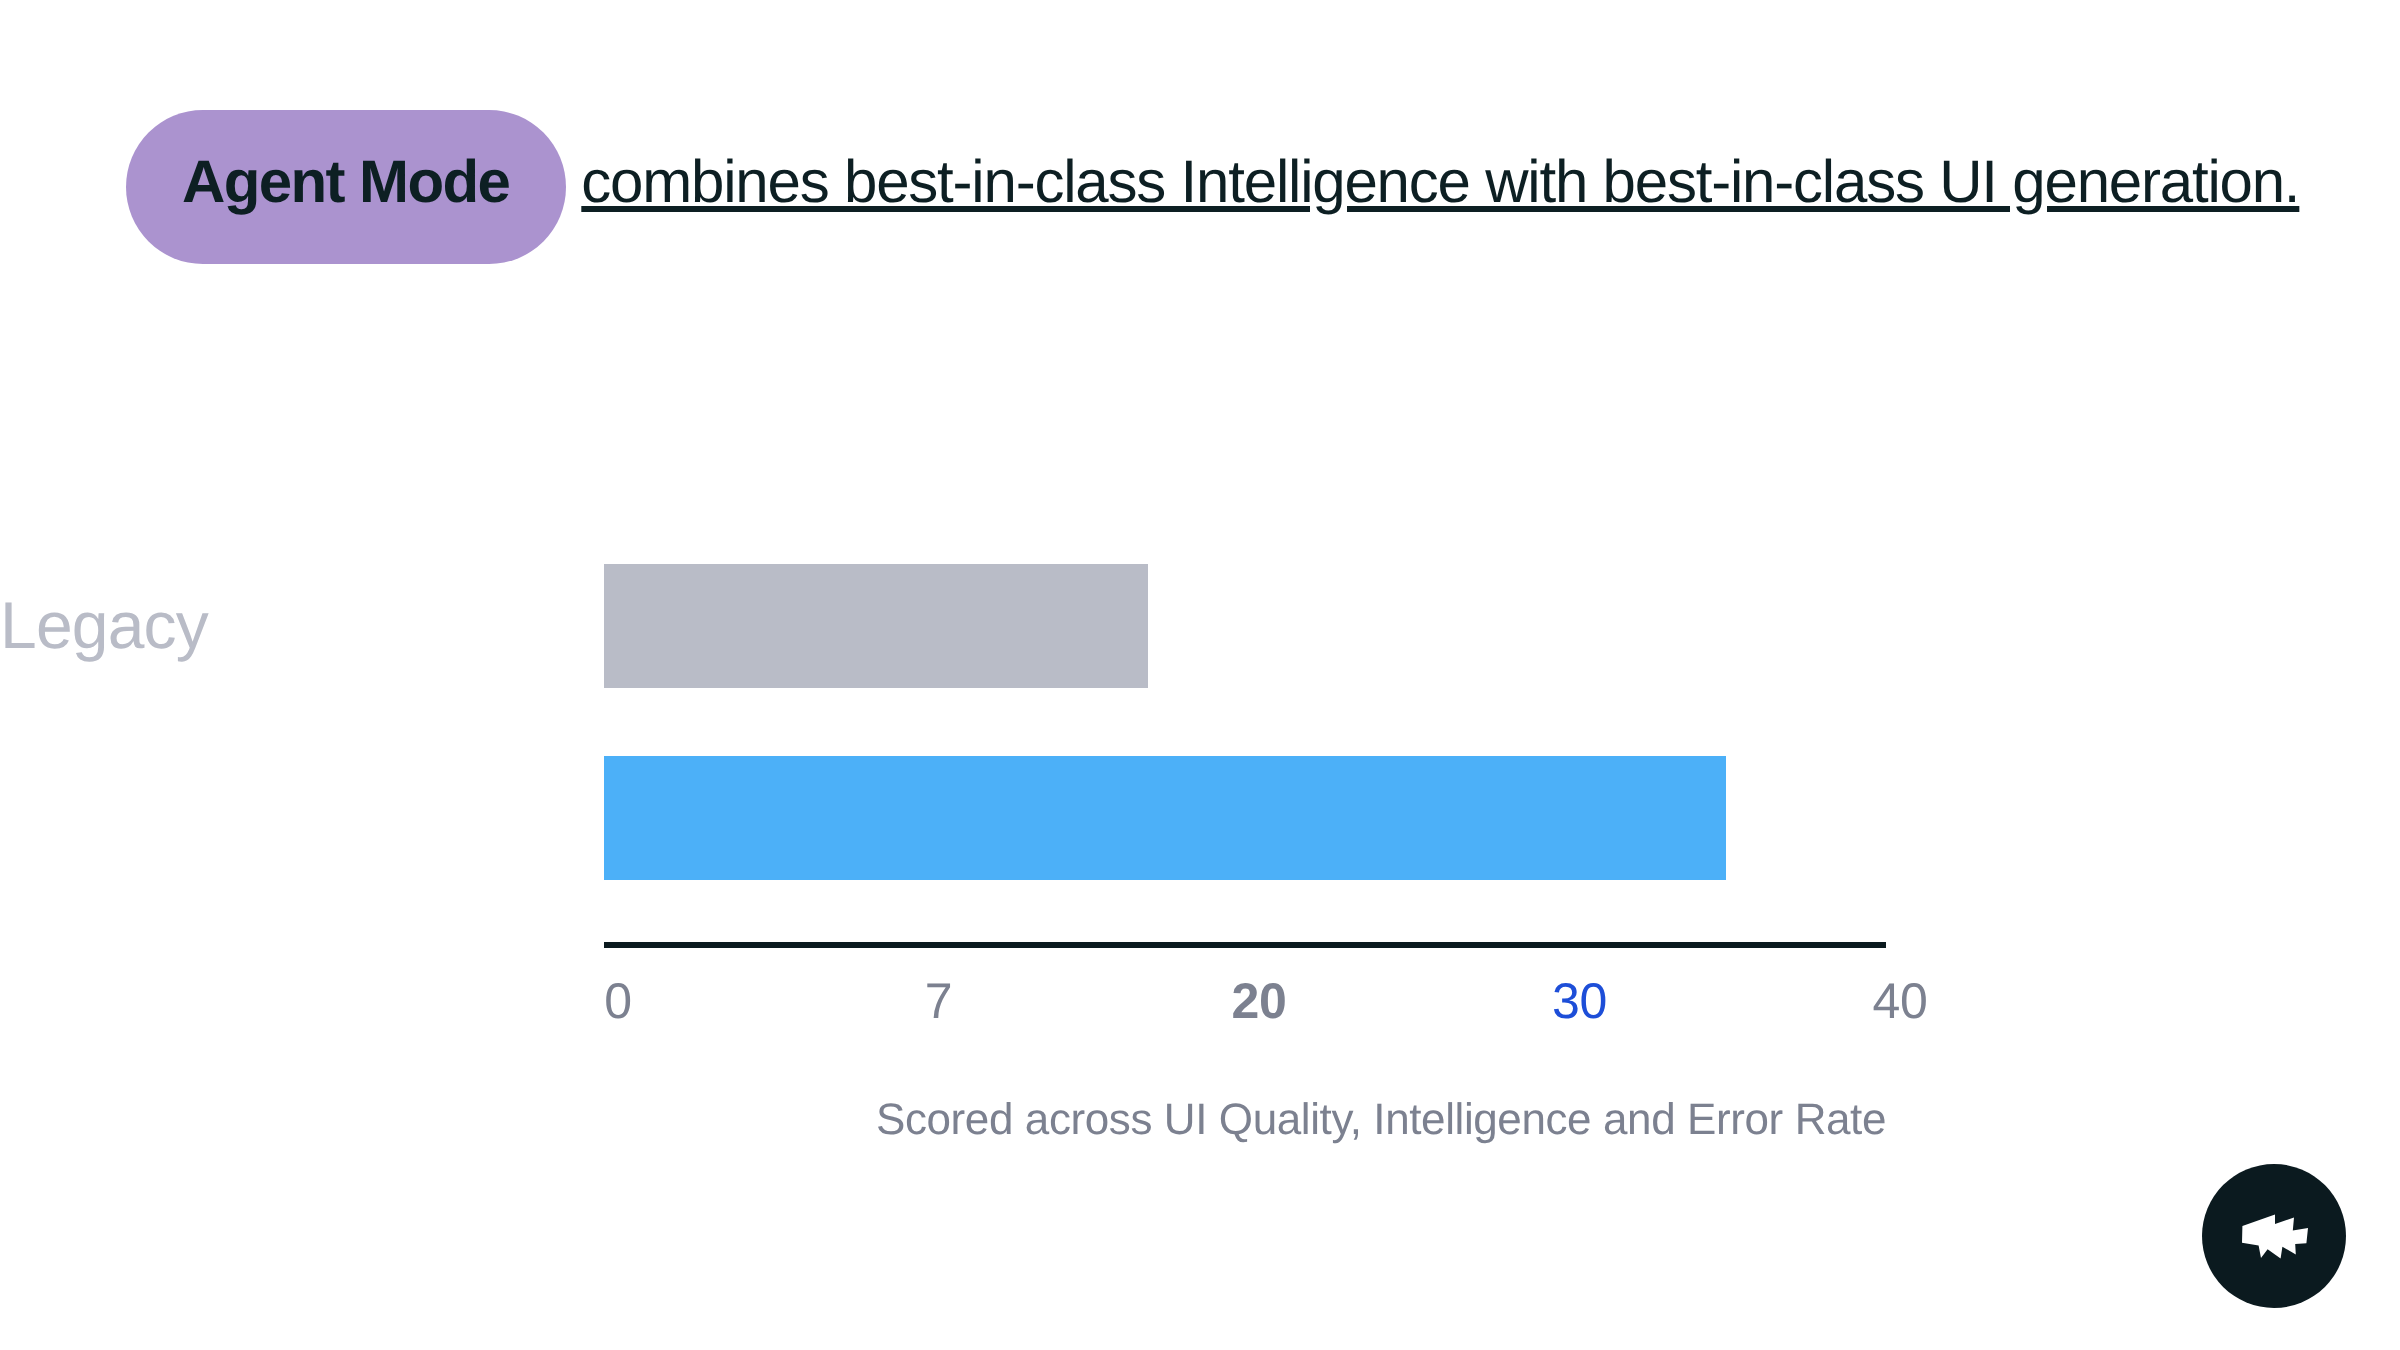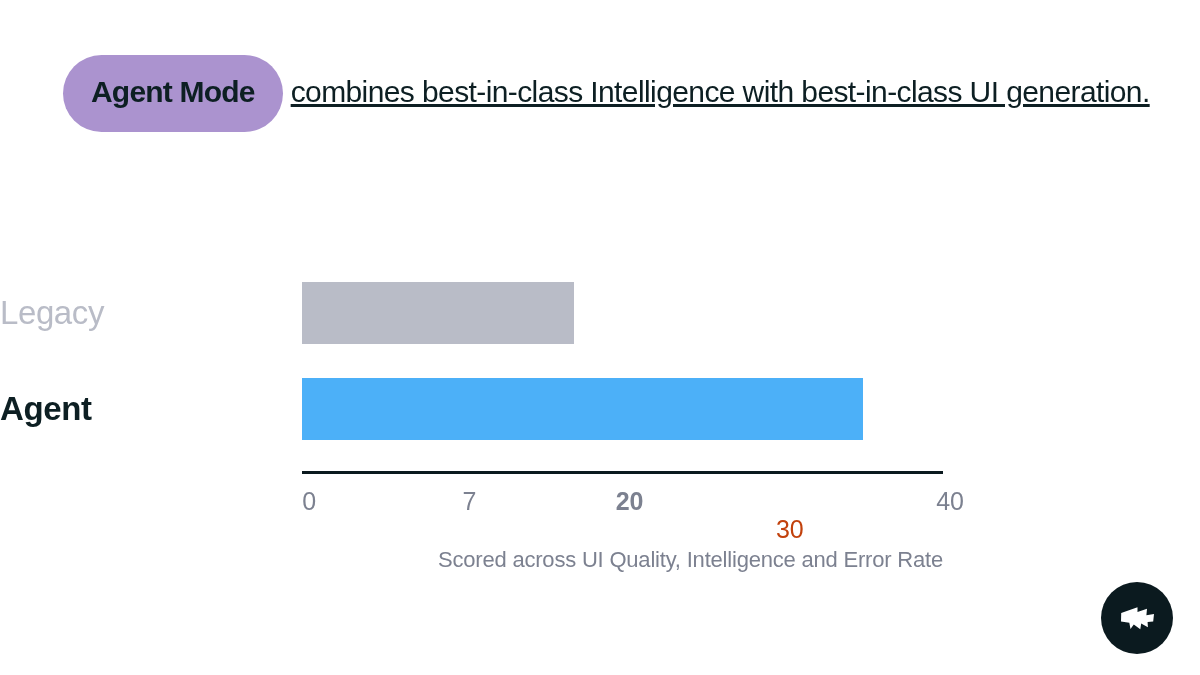--- a/index.html
+++ b/index.html
@@ -188,35 +188,34 @@
     <div class="chart-rows">
 
       <div class="bar-row row0">
         <div class="bar-label muted" style="color: rgb(185, 188, 199);">Legacy</div>
         <div class="bar-track">
           <div class="bar-fill legacy" style="width: 272.425px; background: rgb(185, 188, 199);"></div>
         </div>
       </div>
 
       <div class="bar-row row1">
-        <div class="bar-label strong" style="color: rgb(13, 31, 35);">Agent</div>
         <div class="bar-track">
           <div class="bar-fill agent" style="width: 560.875px; background: rgb(76, 176, 248);"></div>
         </div>
       </div>
 
     </div>
 
     <div class="axis-line" style="background: rgb(11, 26, 31);"></div>
 
     <div class="axis-ticks">
         <div class="tick" style="left: 7px; color: rgb(124, 129, 144);">0</div>
         <div class="tick" style="left: 167.25px; color: rgb(124, 129, 144);">7</div>
         <div class="tick" style="left: 327.5px; color: rgb(124, 129, 144); font-weight: bold;">20</div>
-        <div class="tick" style="left: 487.75px; color: #c2410c; margin-top: 28px;">30</div>
+        <div class="tick" style="left: 487.75px; color: #1d4ed8;">30</div>
         <div class="tick" style="left: 648px; color: rgb(124, 129, 144);">40</div>
       </div>
 
     <div class="caption">Scored across UI Quality, Intelligence and Error Rate</div>
   </div>
 
   <div class="logo-badge" style="background: rgb(11, 26, 31);">
     <span>
       <svg width="40" height="34" viewBox="0 0 40 34" aria-hidden="true">
         <path d="M4.2 12.0 L20.5 6.2 L20.5 11.0 L30.0 7.8 L29.4 14.2 L37.0 13.0 L36.2 20.6 L30.6 21.0 L30.9 26.2 L24.2 22.4 L23.3 28.2 L16.8 23.6 L13.5 28.0 L12.3 21.8 L4.0 20.4 Z" fill="#ffffff"></path>

